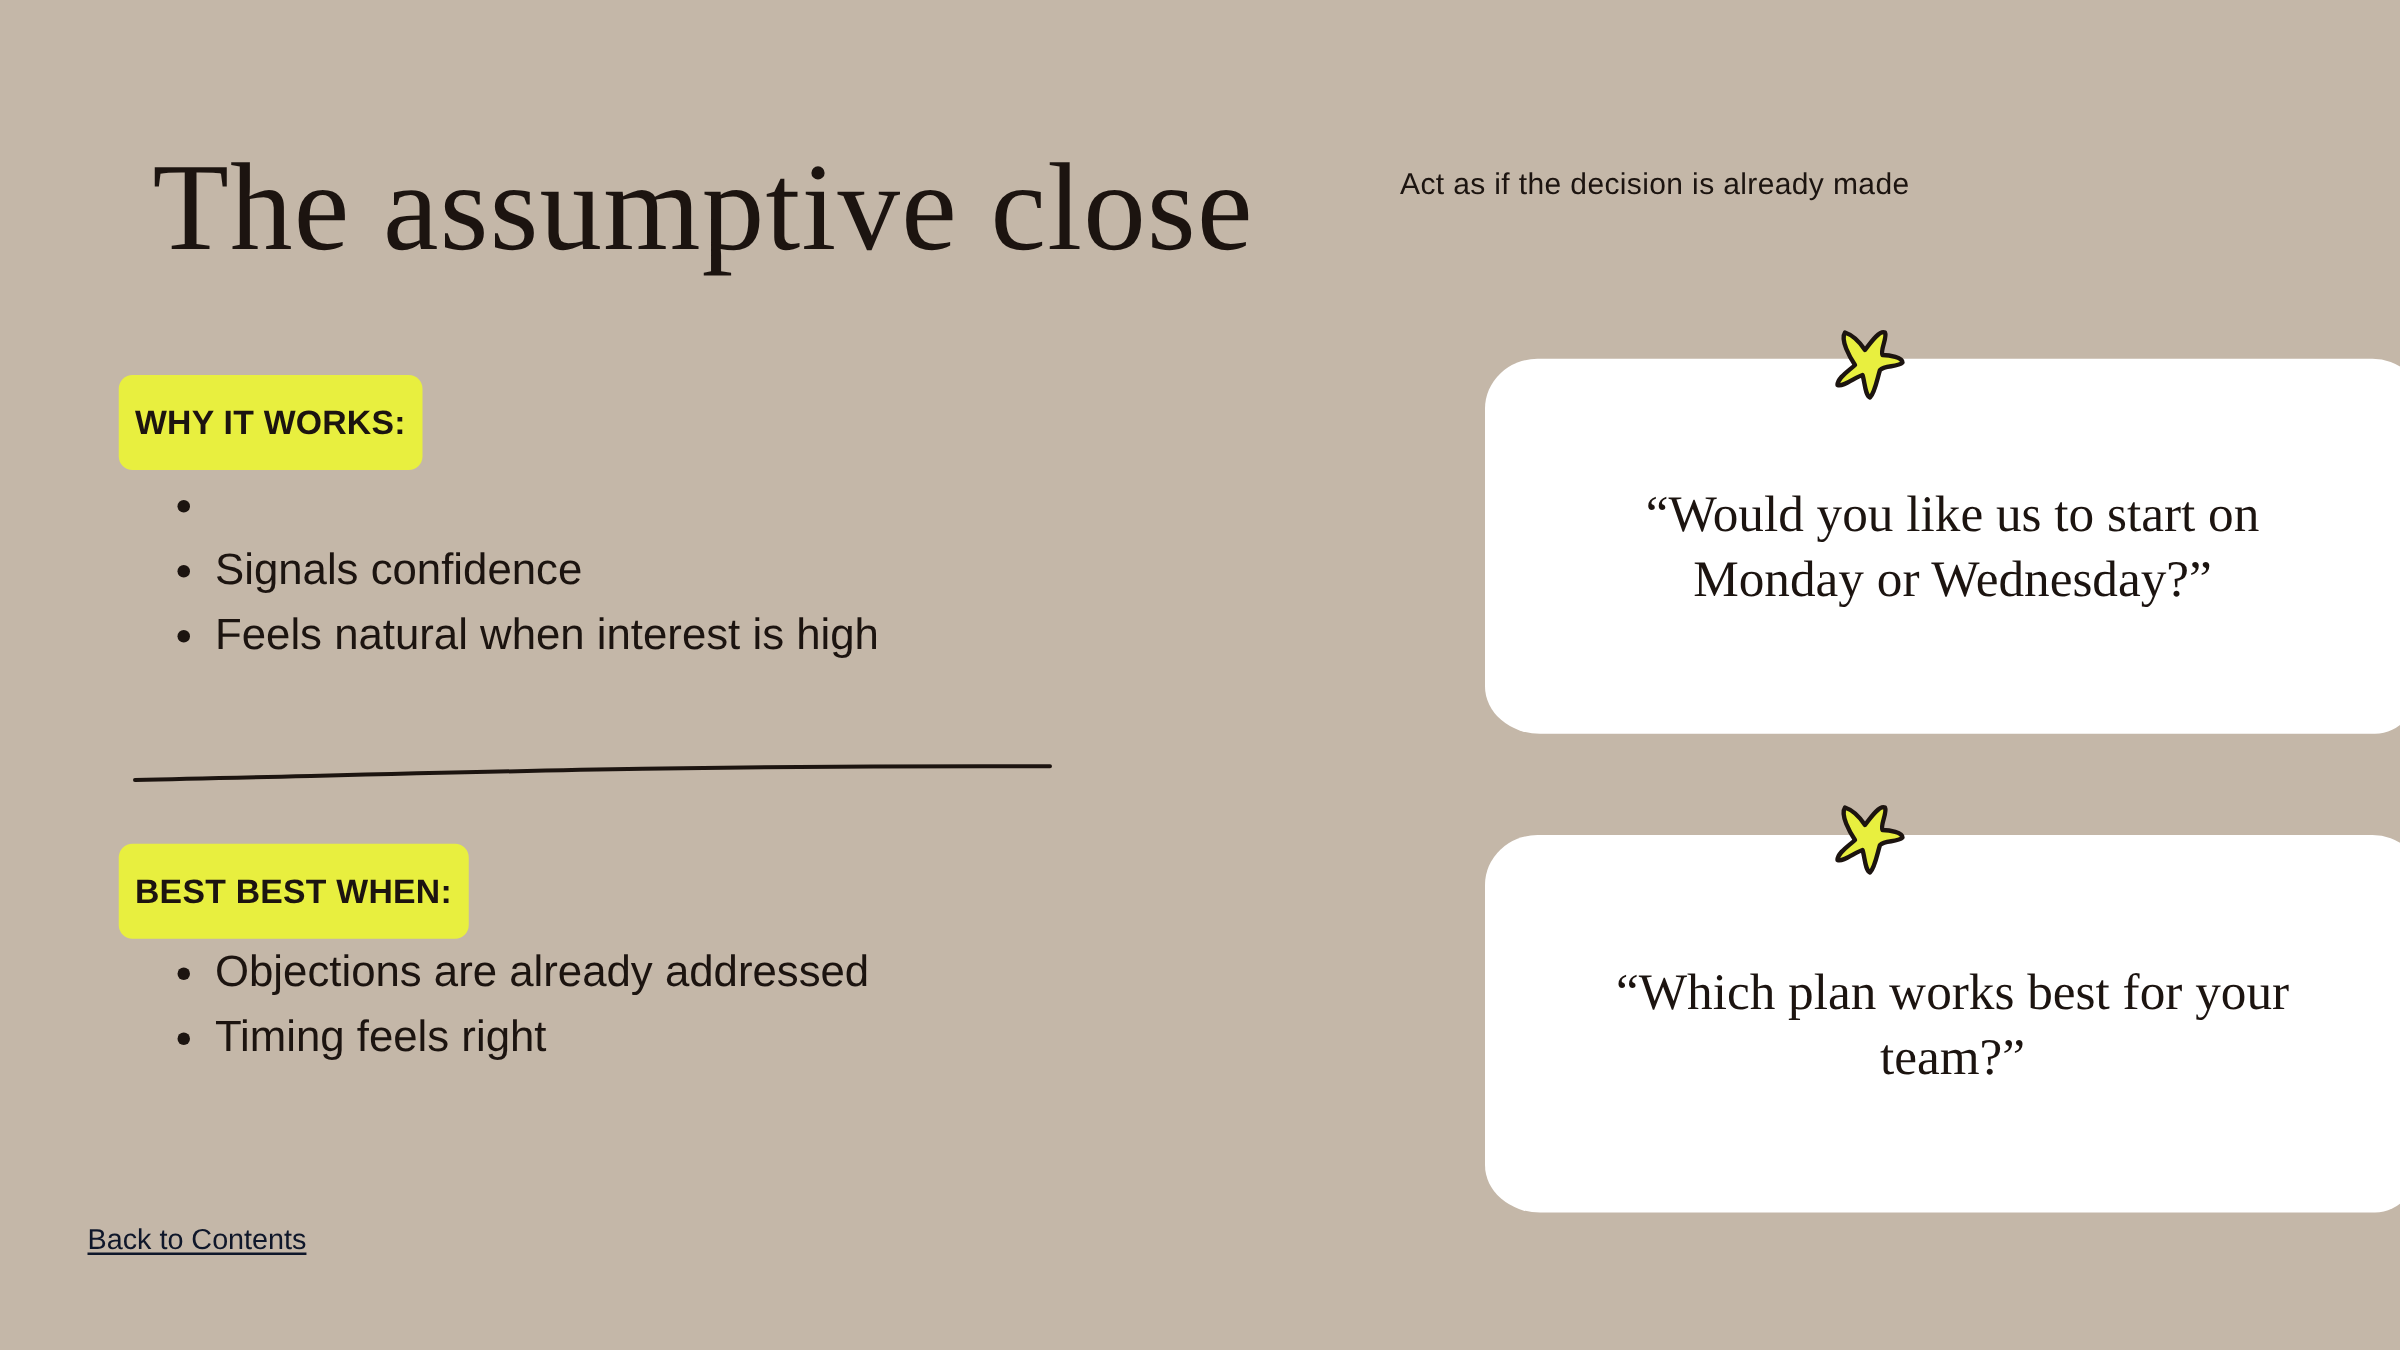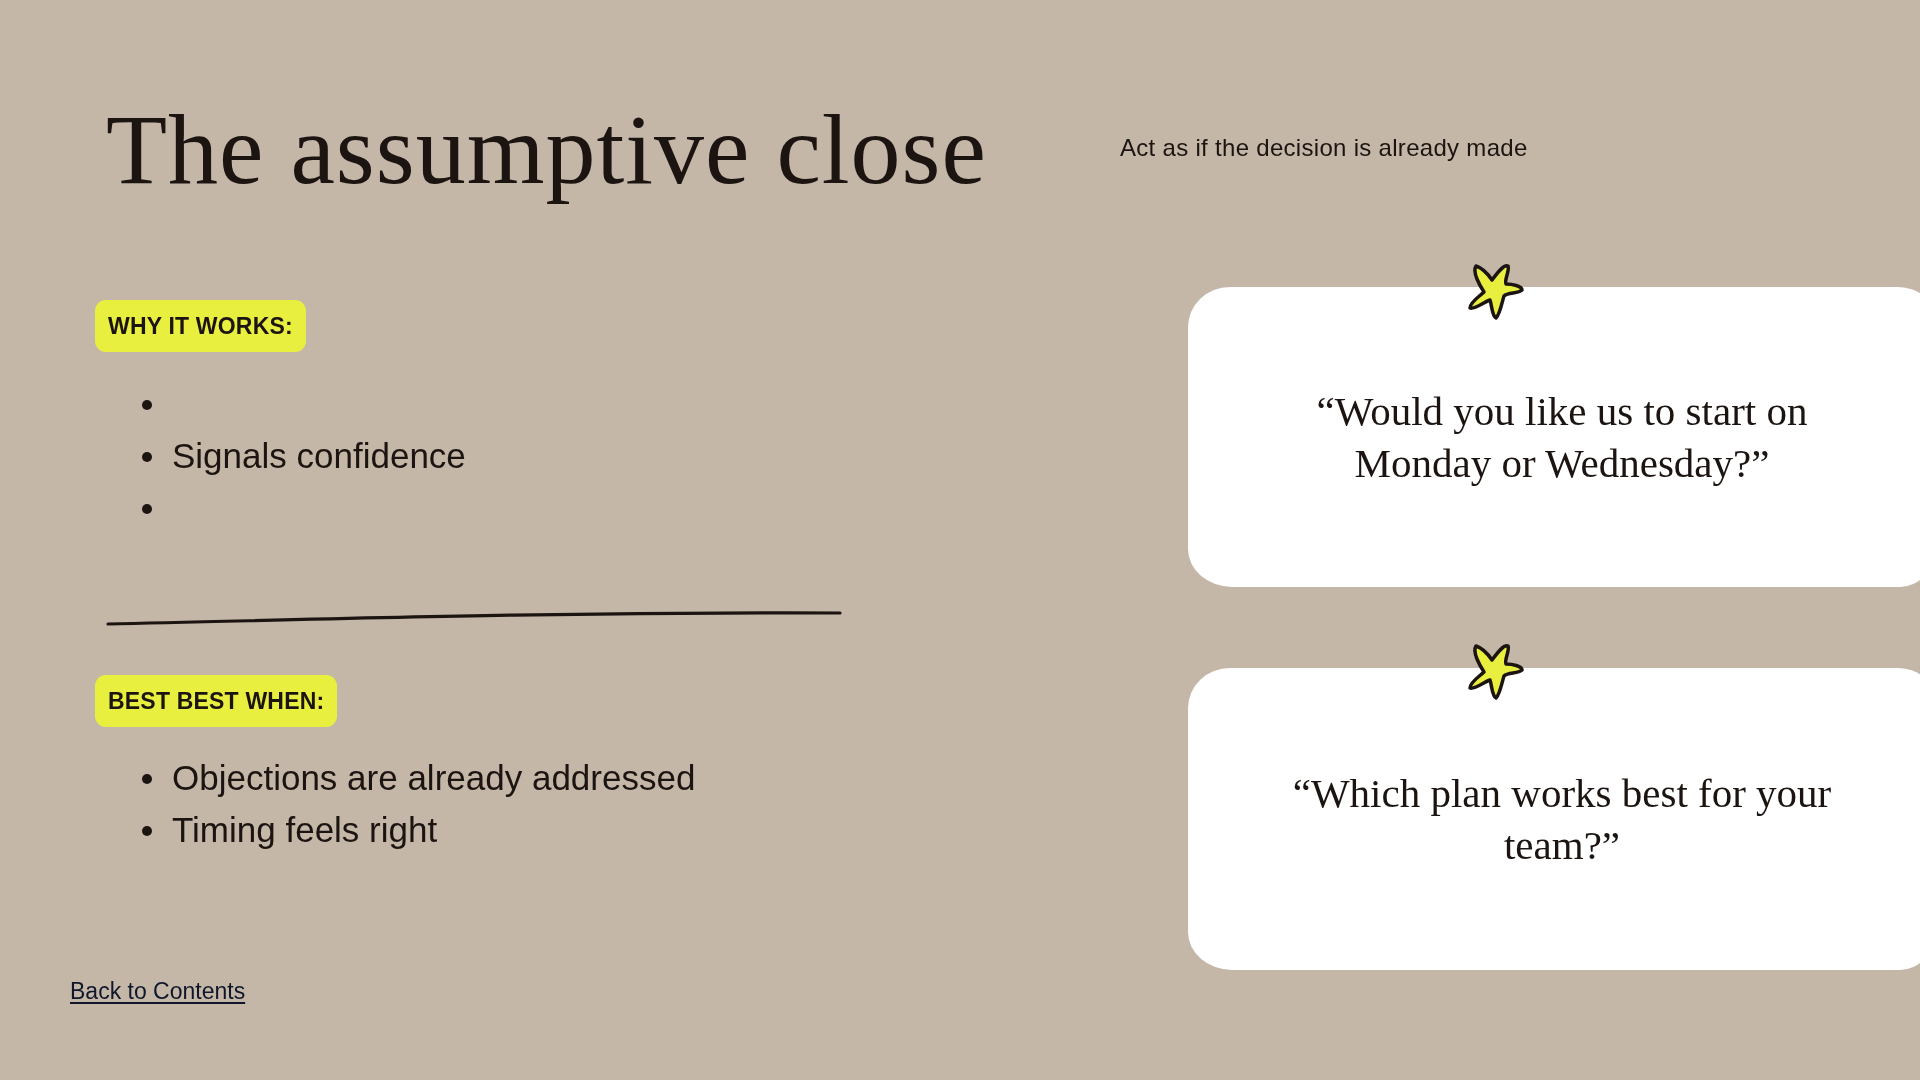--- a/index.html
+++ b/index.html
@@ -6,30 +6,30 @@
     body {
       width:1920px; height:1080px; overflow:hidden; position:relative;
       background:#c4b7a8;
       color:#1c1410;
       font-family:"Liberation Sans", sans-serif;
     }
     .title {
       position:absolute; left:106px; top:95px;
       font-family:"Liberation Serif", serif;
       font-size:100px; font-weight:400; letter-spacing:1px;
-      color:#1c1410; line-height:1.1; margin:0;
+      color:#1c1410; line-height:1.1; margin:16px;
     }
     .subtitle {
       position:absolute; left:1120px; top:134px;
       font-size:24px; color:#1c1410; line-height:1.2; letter-spacing:0.3px;
     }
     .badge {
       position:absolute; background:#e8ef3f; border-radius:11px;
-      font-weight:700; font-size:23px; color:#1c1410;
-      padding:0 13px; height:52px; line-height:52px; letter-spacing:0.2px;
+      font-weight:700; font-size:27px; color:#1c1410;
+      padding:12px 13px; height:52px; line-height:52px; letter-spacing:0.2px;
     }
     .list {
       position:absolute; left:140px; margin:0; padding:0; list-style:none;
     }
     .list li {
       font-size:35px; height:52px; line-height:52px; color:#1c1410;
       position:relative; padding-left:32px; white-space:nowrap;
     }
     .list li .dot {
       position:absolute; left:2px; top:22px; width:10px; height:10px;
@@ -57,21 +57,21 @@
 </head>
 <body>
 
 <h1 class="title">The assumptive close</h1>
 <div class="subtitle">Act as if the decision is already made</div>
 
 <div class="badge" style="left:95px; top:300px;">WHY IT WORKS:</div>
 <ul class="list" style="top:378px;">
   <li><span class="dot"></span></li>
   <li><span class="dot"></span><span>Signals confidence</span></li>
-  <li><span class="dot"></span></li>
+  <li><span class="dot"></span><span>Feels natural when interest is high</span></li>
 </ul>
 
 <svg class="divider" width="740" height="30" viewBox="0 0 740 30">
   <path d="M4 24 C 200 20, 420 12, 736 13" stroke="#1c1410" stroke-width="3.2" fill="none" stroke-linecap="round"></path>
 </svg>
 
 <div class="badge" style="left:95px; top:675px;">BEST BEST WHEN:</div>
 <ul class="list" style="top:752px;">
   <li><span class="dot"></span><span>Objections are already addressed</span></li>
   <li><span class="dot"></span><span>Timing feels right</span></li>

